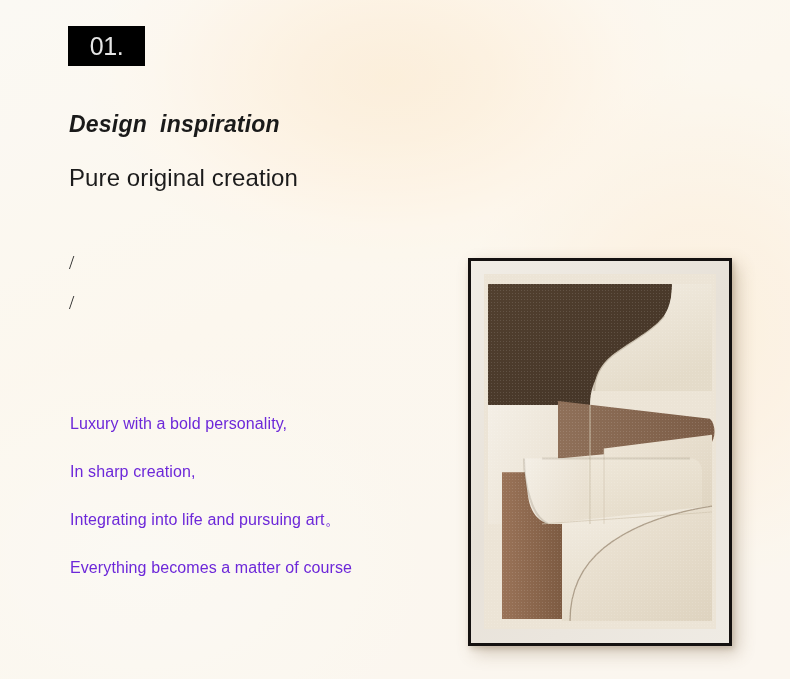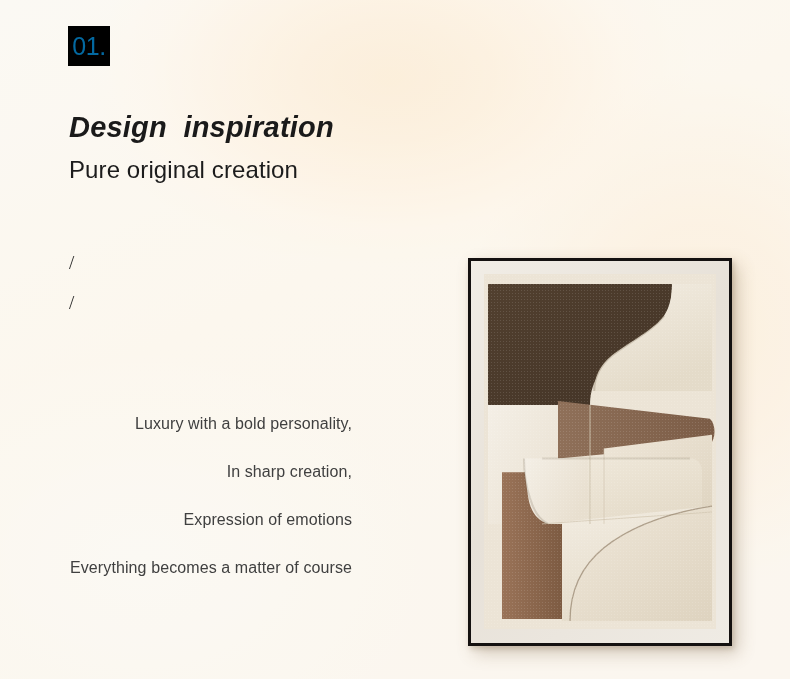--- a/index.html
+++ b/index.html
@@ -55,47 +55,47 @@
     position: absolute;
     left: 0; top: 0;
     width: 460px;
     height: 679px;
   }
 
   .badge {
     position: absolute;
     left: 68px;
     top: 26px;
-    width: 42px;
+    width: 77px;
     height: 40px;
     background: #000000;
-    color: #0369a1;
+    color: #e5e5e5;
     font-size: 25px;
     line-height: 40px;
     text-align: center;
     letter-spacing: -0.5px;
     font-family: "Liberation Sans", "DejaVu Sans", sans-serif;
   }
 
   .headline {
     position: absolute;
     left: 69px;
     top: 111px;
-    font-size: 29px;
+    font-size: 23px;
     font-style: italic;
     font-weight: bold;
     color: #1a1a1a;
     letter-spacing: 0.2px;
     white-space: pre;
   }
 
   .subhead {
     position: absolute;
     left: 69px;
-    top: 156px;
+    top: 164px;
     font-size: 24px;
     font-weight: normal;
     color: #1c1c1c;
     letter-spacing: 0.1px;
   }
 
   .slashes {
     position: absolute;
     left: 69px;
     top: 243px;
@@ -107,25 +107,24 @@
     font-family: "Liberation Serif", "DejaVu Serif", serif;
   }
 
   .body-lines {
     position: absolute;
     left: 70px;
     top: 400px;
   }
   .body-line {
     font-size: 16px;
-    color: #404040;
+    color: #6d28d9;
     line-height: 48px;
     letter-spacing: 0.1px;
     white-space: pre;
-    text-align: right;
   }
 
   
   .artwork-frame {
     position: absolute;
     left: 468px;
     top: 258px;
     width: 264px;
     height: 388px;
     background: #141110;
@@ -187,21 +186,21 @@
     <div class="subhead">Pure original creation</div>
 
     <div class="slashes">
       <div class="slash">/</div>
       <div class="slash">/</div>
     </div>
 
     <div class="body-lines">
       <div class="body-line">Luxury with a bold personality,</div>
       <div class="body-line">In sharp creation,</div>
-      <div class="body-line">Expression of emotions</div>
+      <div class="body-line">Integrating into life and pursuing art。</div>
       <div class="body-line">Everything becomes a matter of course</div>
     </div>
 
   </div>
 
   <div class="artwork-frame">
     <div class="artwork-mat">
       <div class="artwork-canvas">
         <svg viewBox="0 0 232 358" preserveAspectRatio="none">
           <defs>

